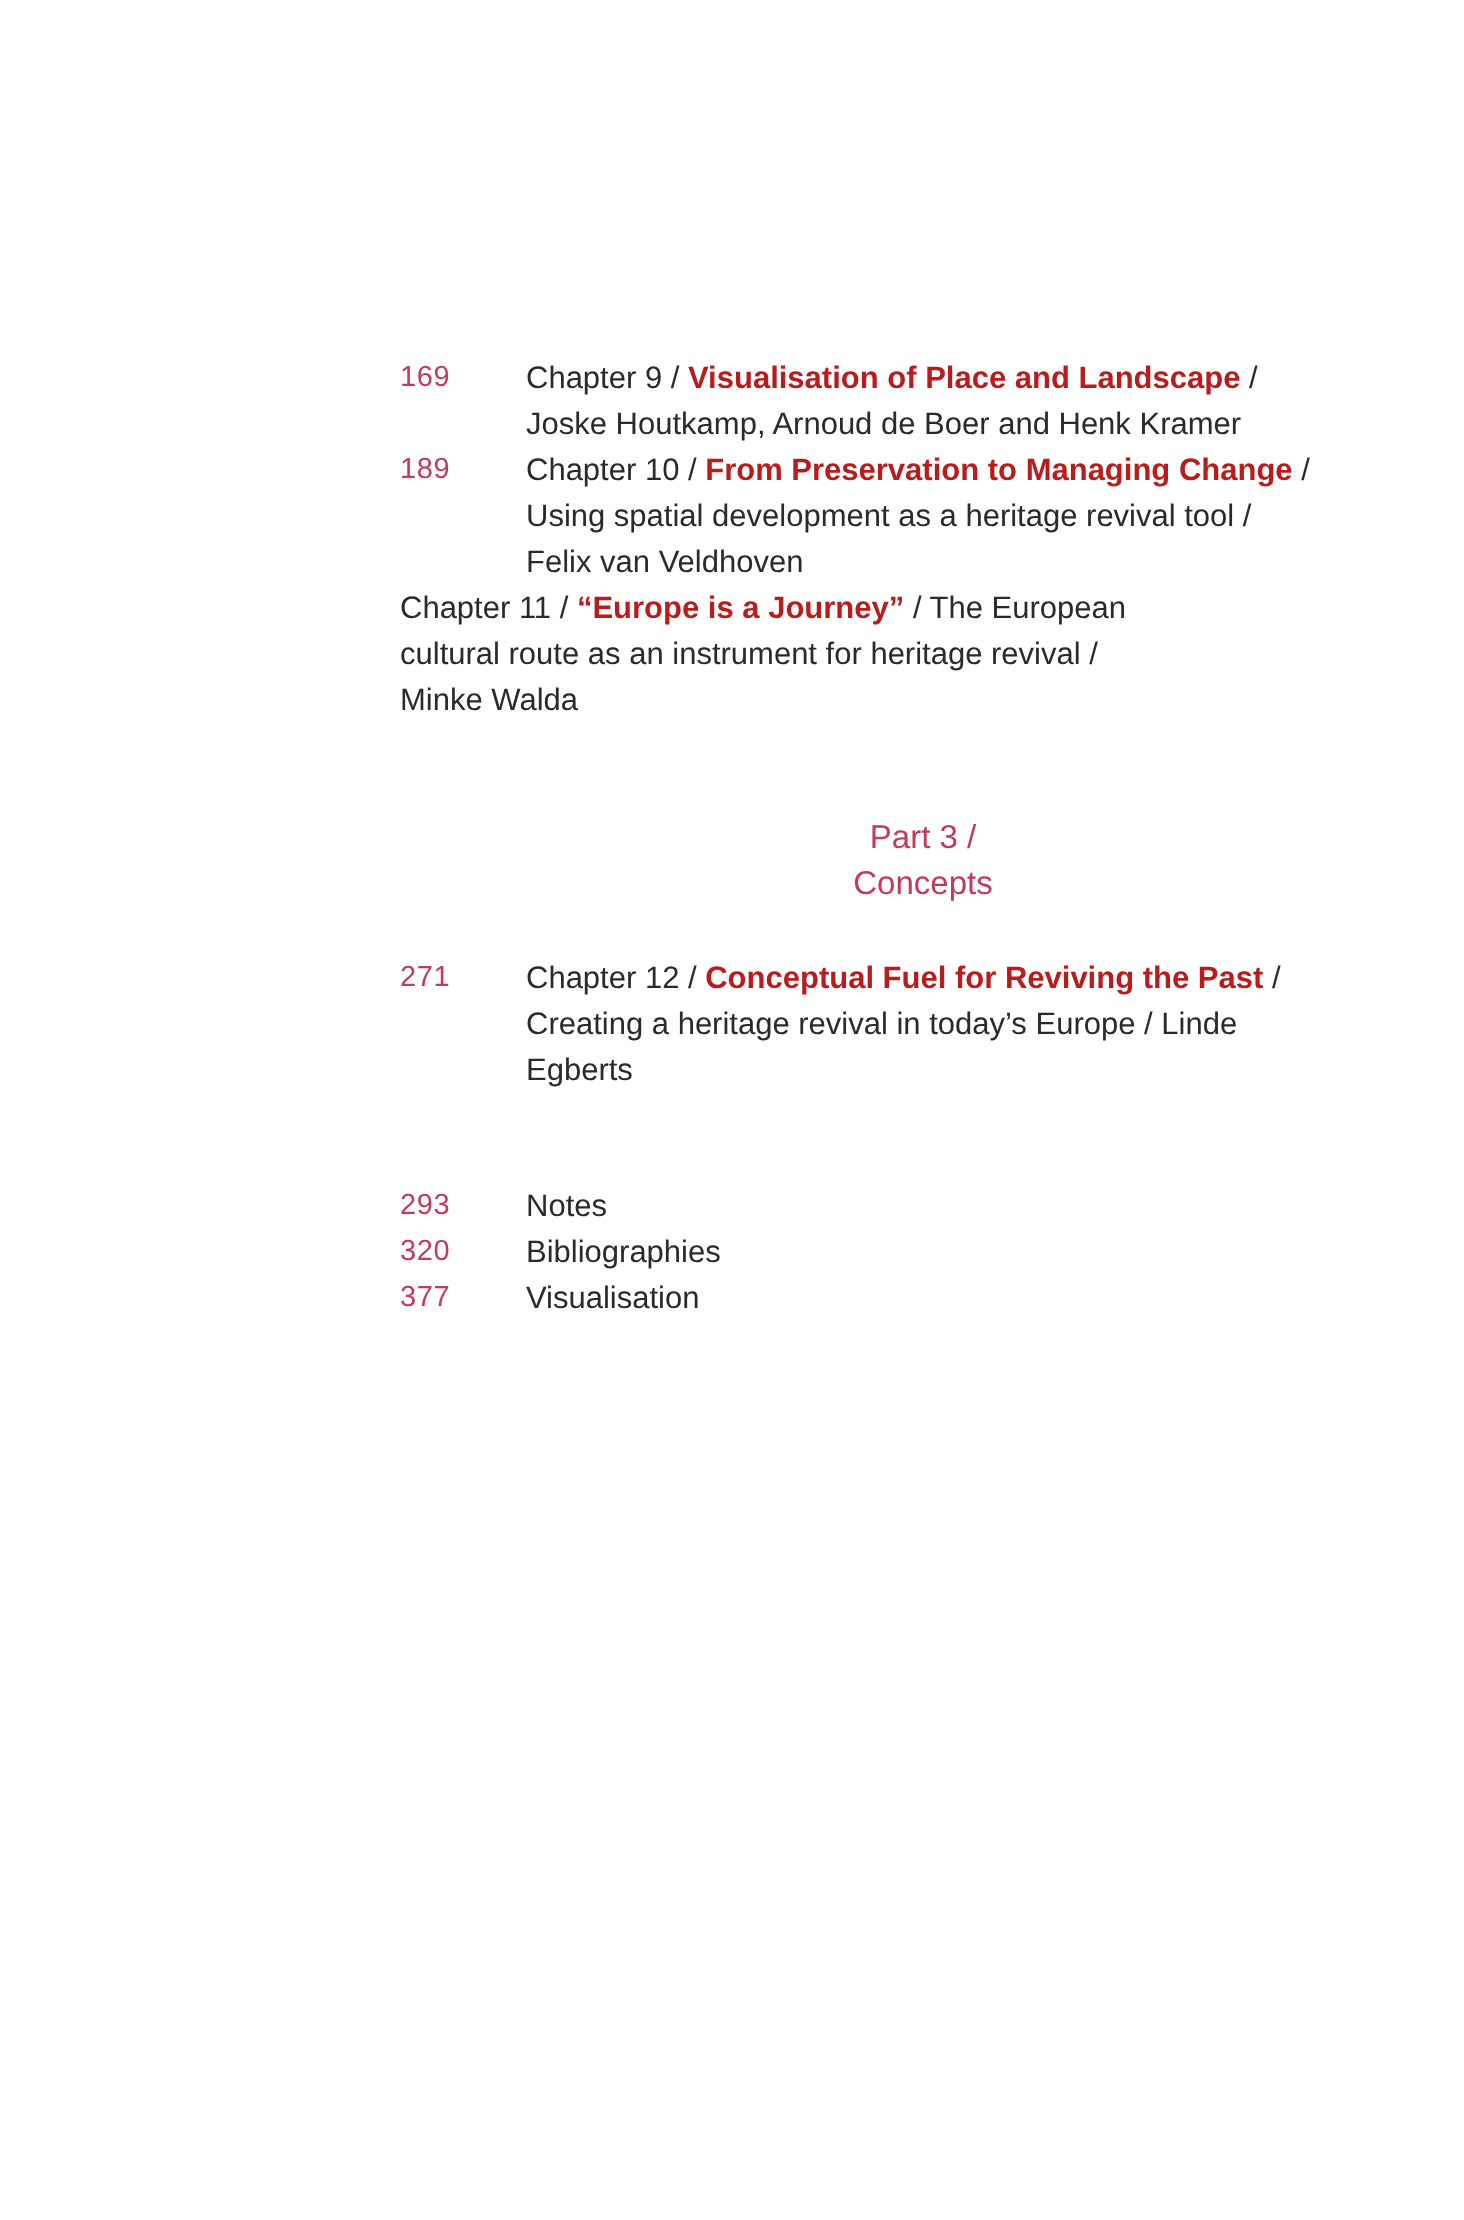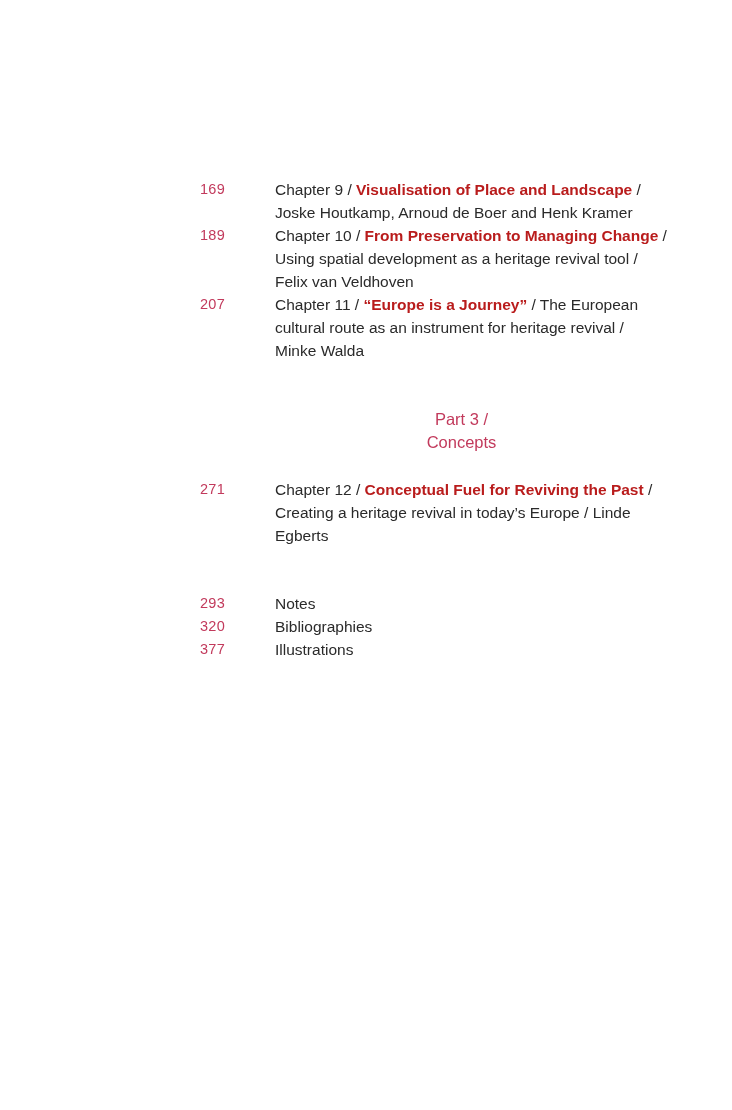--- a/index.html
+++ b/index.html
@@ -18,21 +18,20 @@
     .toc {
       position: absolute;
       left: 200px;
       top: 178px;
       width: 460px;
     }
     .entry {
       display: flex;
       font-size: 15.5px;
       line-height: 23px;
-      gap: 12px;
     }
     .page {
       width: 63px;
       flex: 0 0 63px;
       color: #c23a5c;
       font-size: 14.5px;
       letter-spacing: 0.3px;
     }
     .text {
       flex: 0 0 392px;
@@ -63,21 +62,20 @@
     <span class="page">169</span>
     <span class="text"><span>Chapter 9 / </span><b>Visualisation of Place and Landscape</b><span> / Joske Houtkamp, Arnoud de Boer and Henk Kramer</span></span>
   </div>
 
   <div class="entry">
     <span class="page">189</span>
     <span class="text"><span>Chapter 10 / </span><b>From Preservation to Managing Change</b><span> / Using spatial development as a heritage revival tool / Felix van Veldhoven</span></span>
   </div>
 
   <div class="entry">
-    <span class="page">207</span>
     <span class="text"><span>Chapter 11 / </span><b>“Europe is a Journey”</b><span> / The European cultural route as an instrument for heritage revival / Minke Walda</span></span>
   </div>
 
   <div class="part">
     <div>Part 3 /</div>
     <div>Concepts</div>
   </div>
 
   <div class="gap-after-part"></div>
 
@@ -91,16 +89,16 @@
   <div class="entry">
     <span class="page">293</span>
     <span class="text">Notes</span>
   </div>
   <div class="entry">
     <span class="page">320</span>
     <span class="text">Bibliographies</span>
   </div>
   <div class="entry">
     <span class="page">377</span>
-    <span class="text">Illustrations</span>
+    <span class="text">Visualisation</span>
   </div>
 
 </div>
 
 </body></html>

